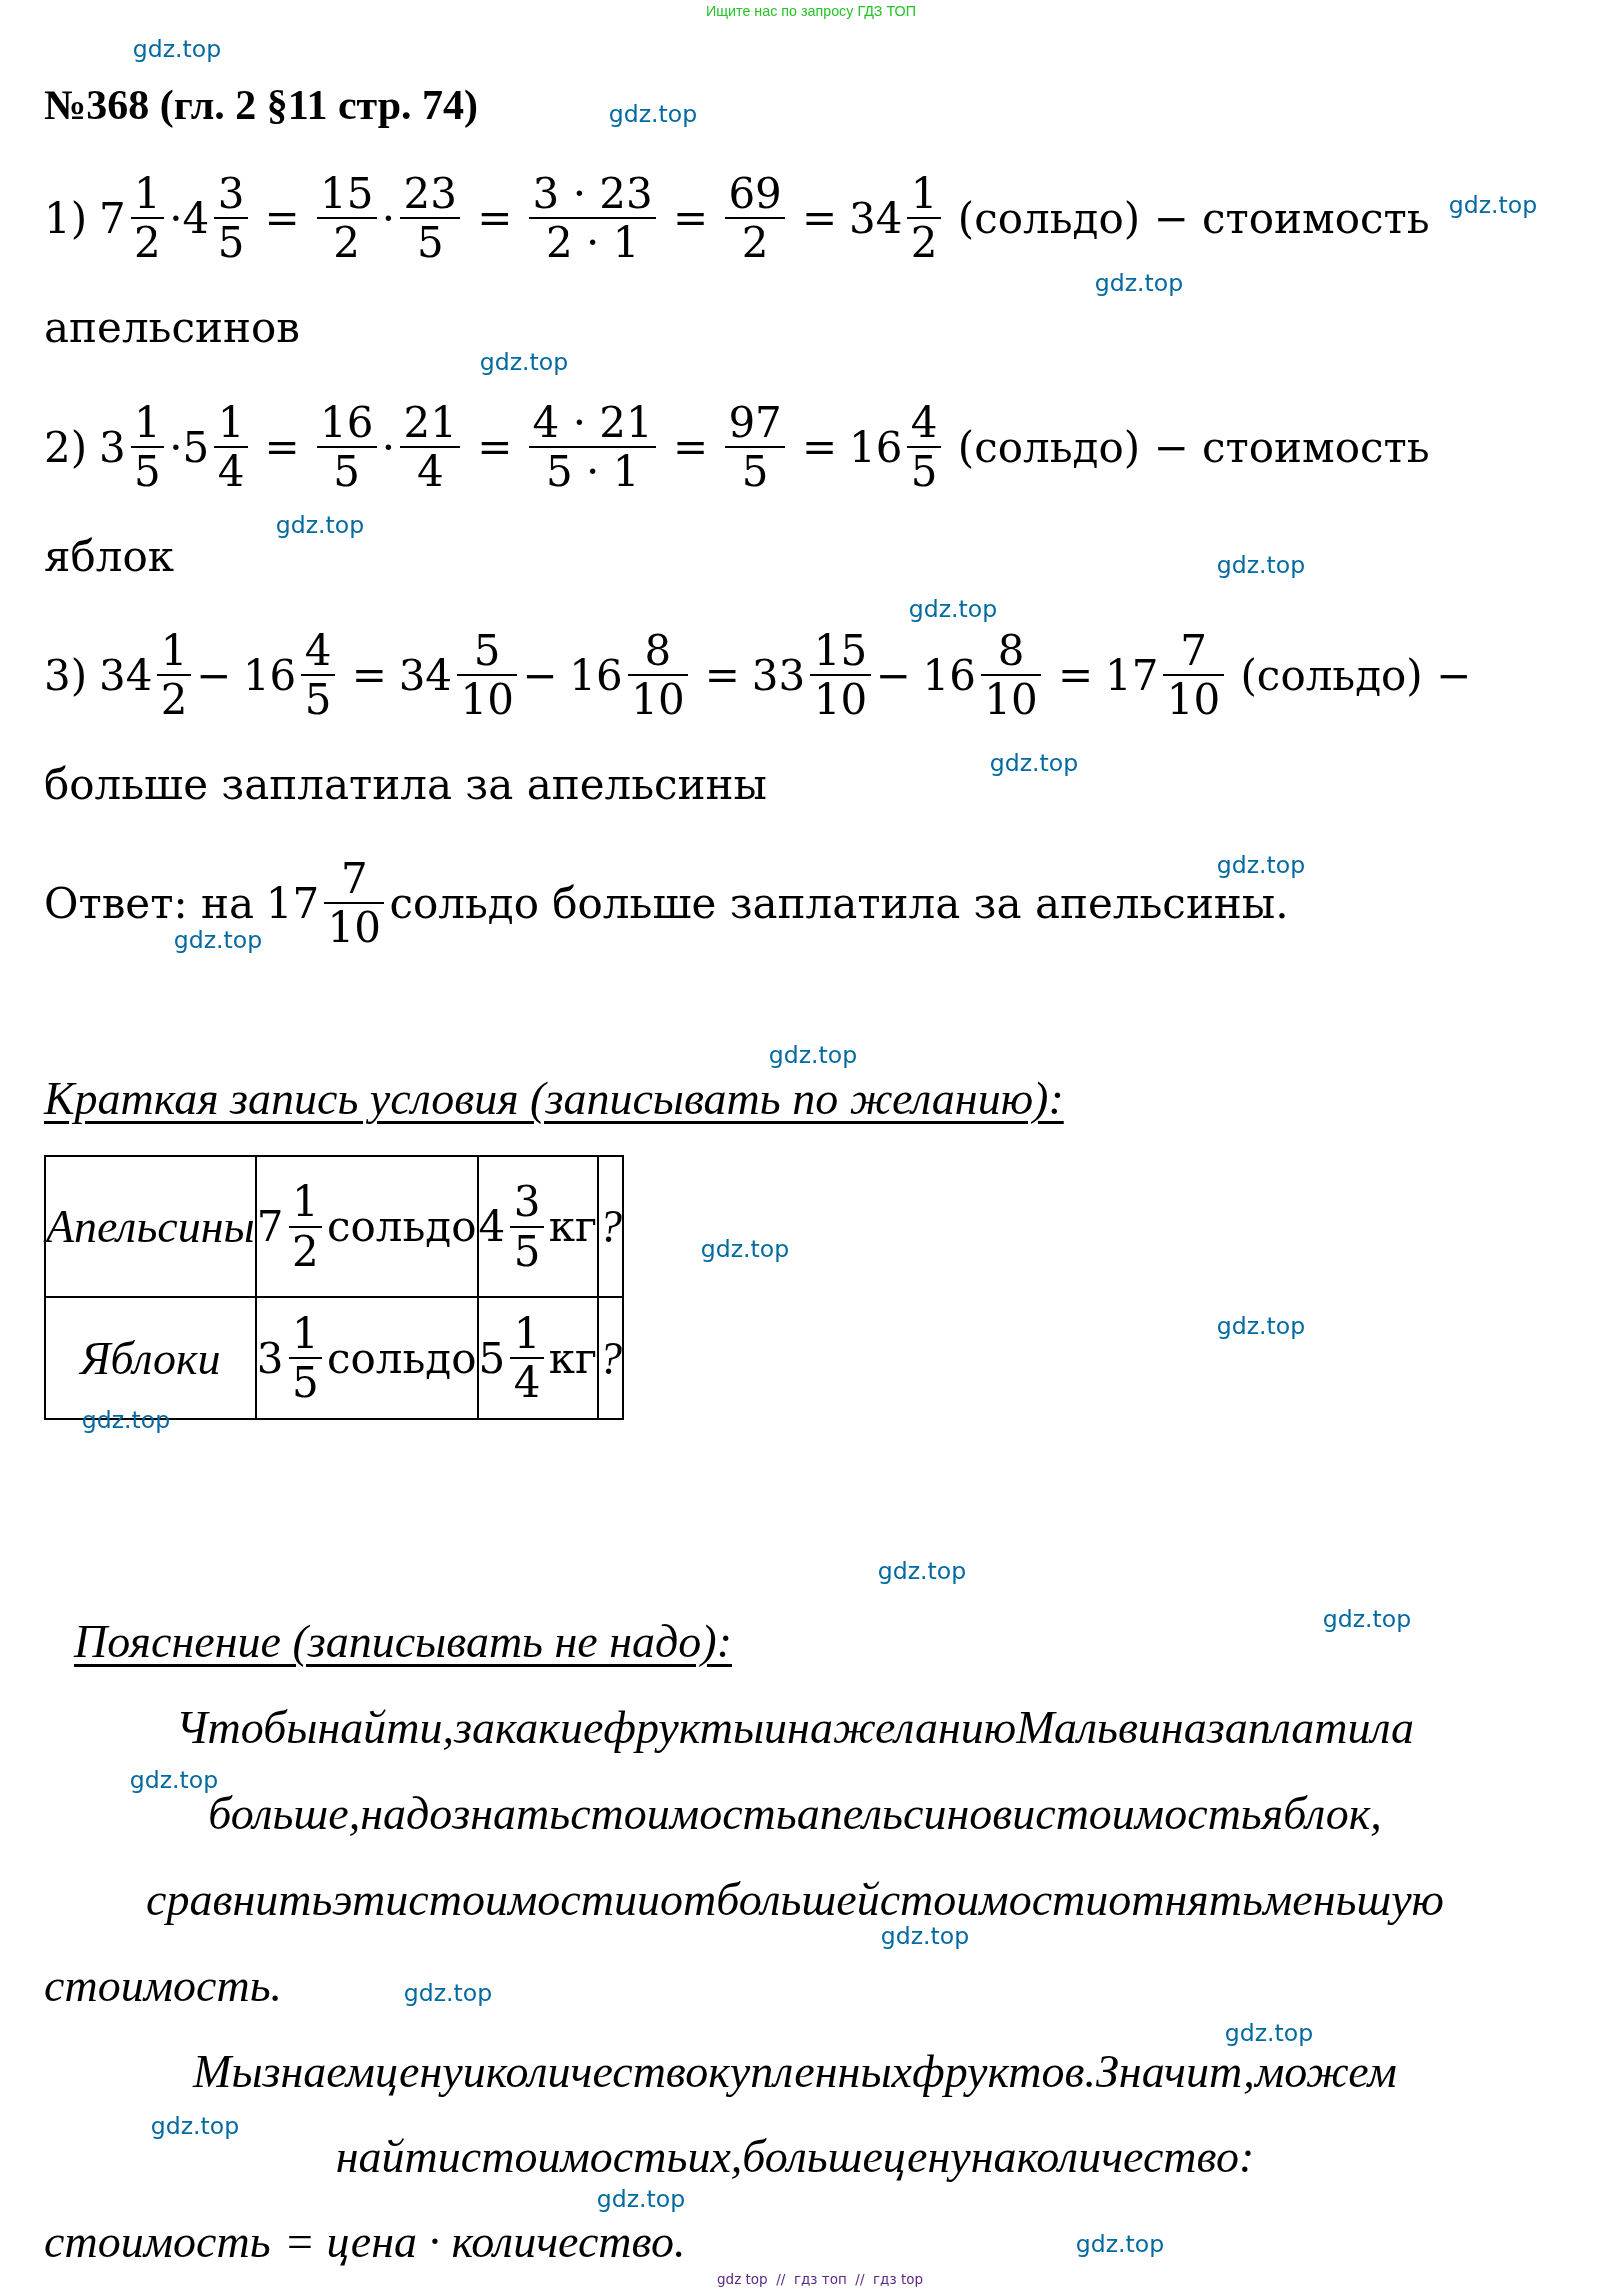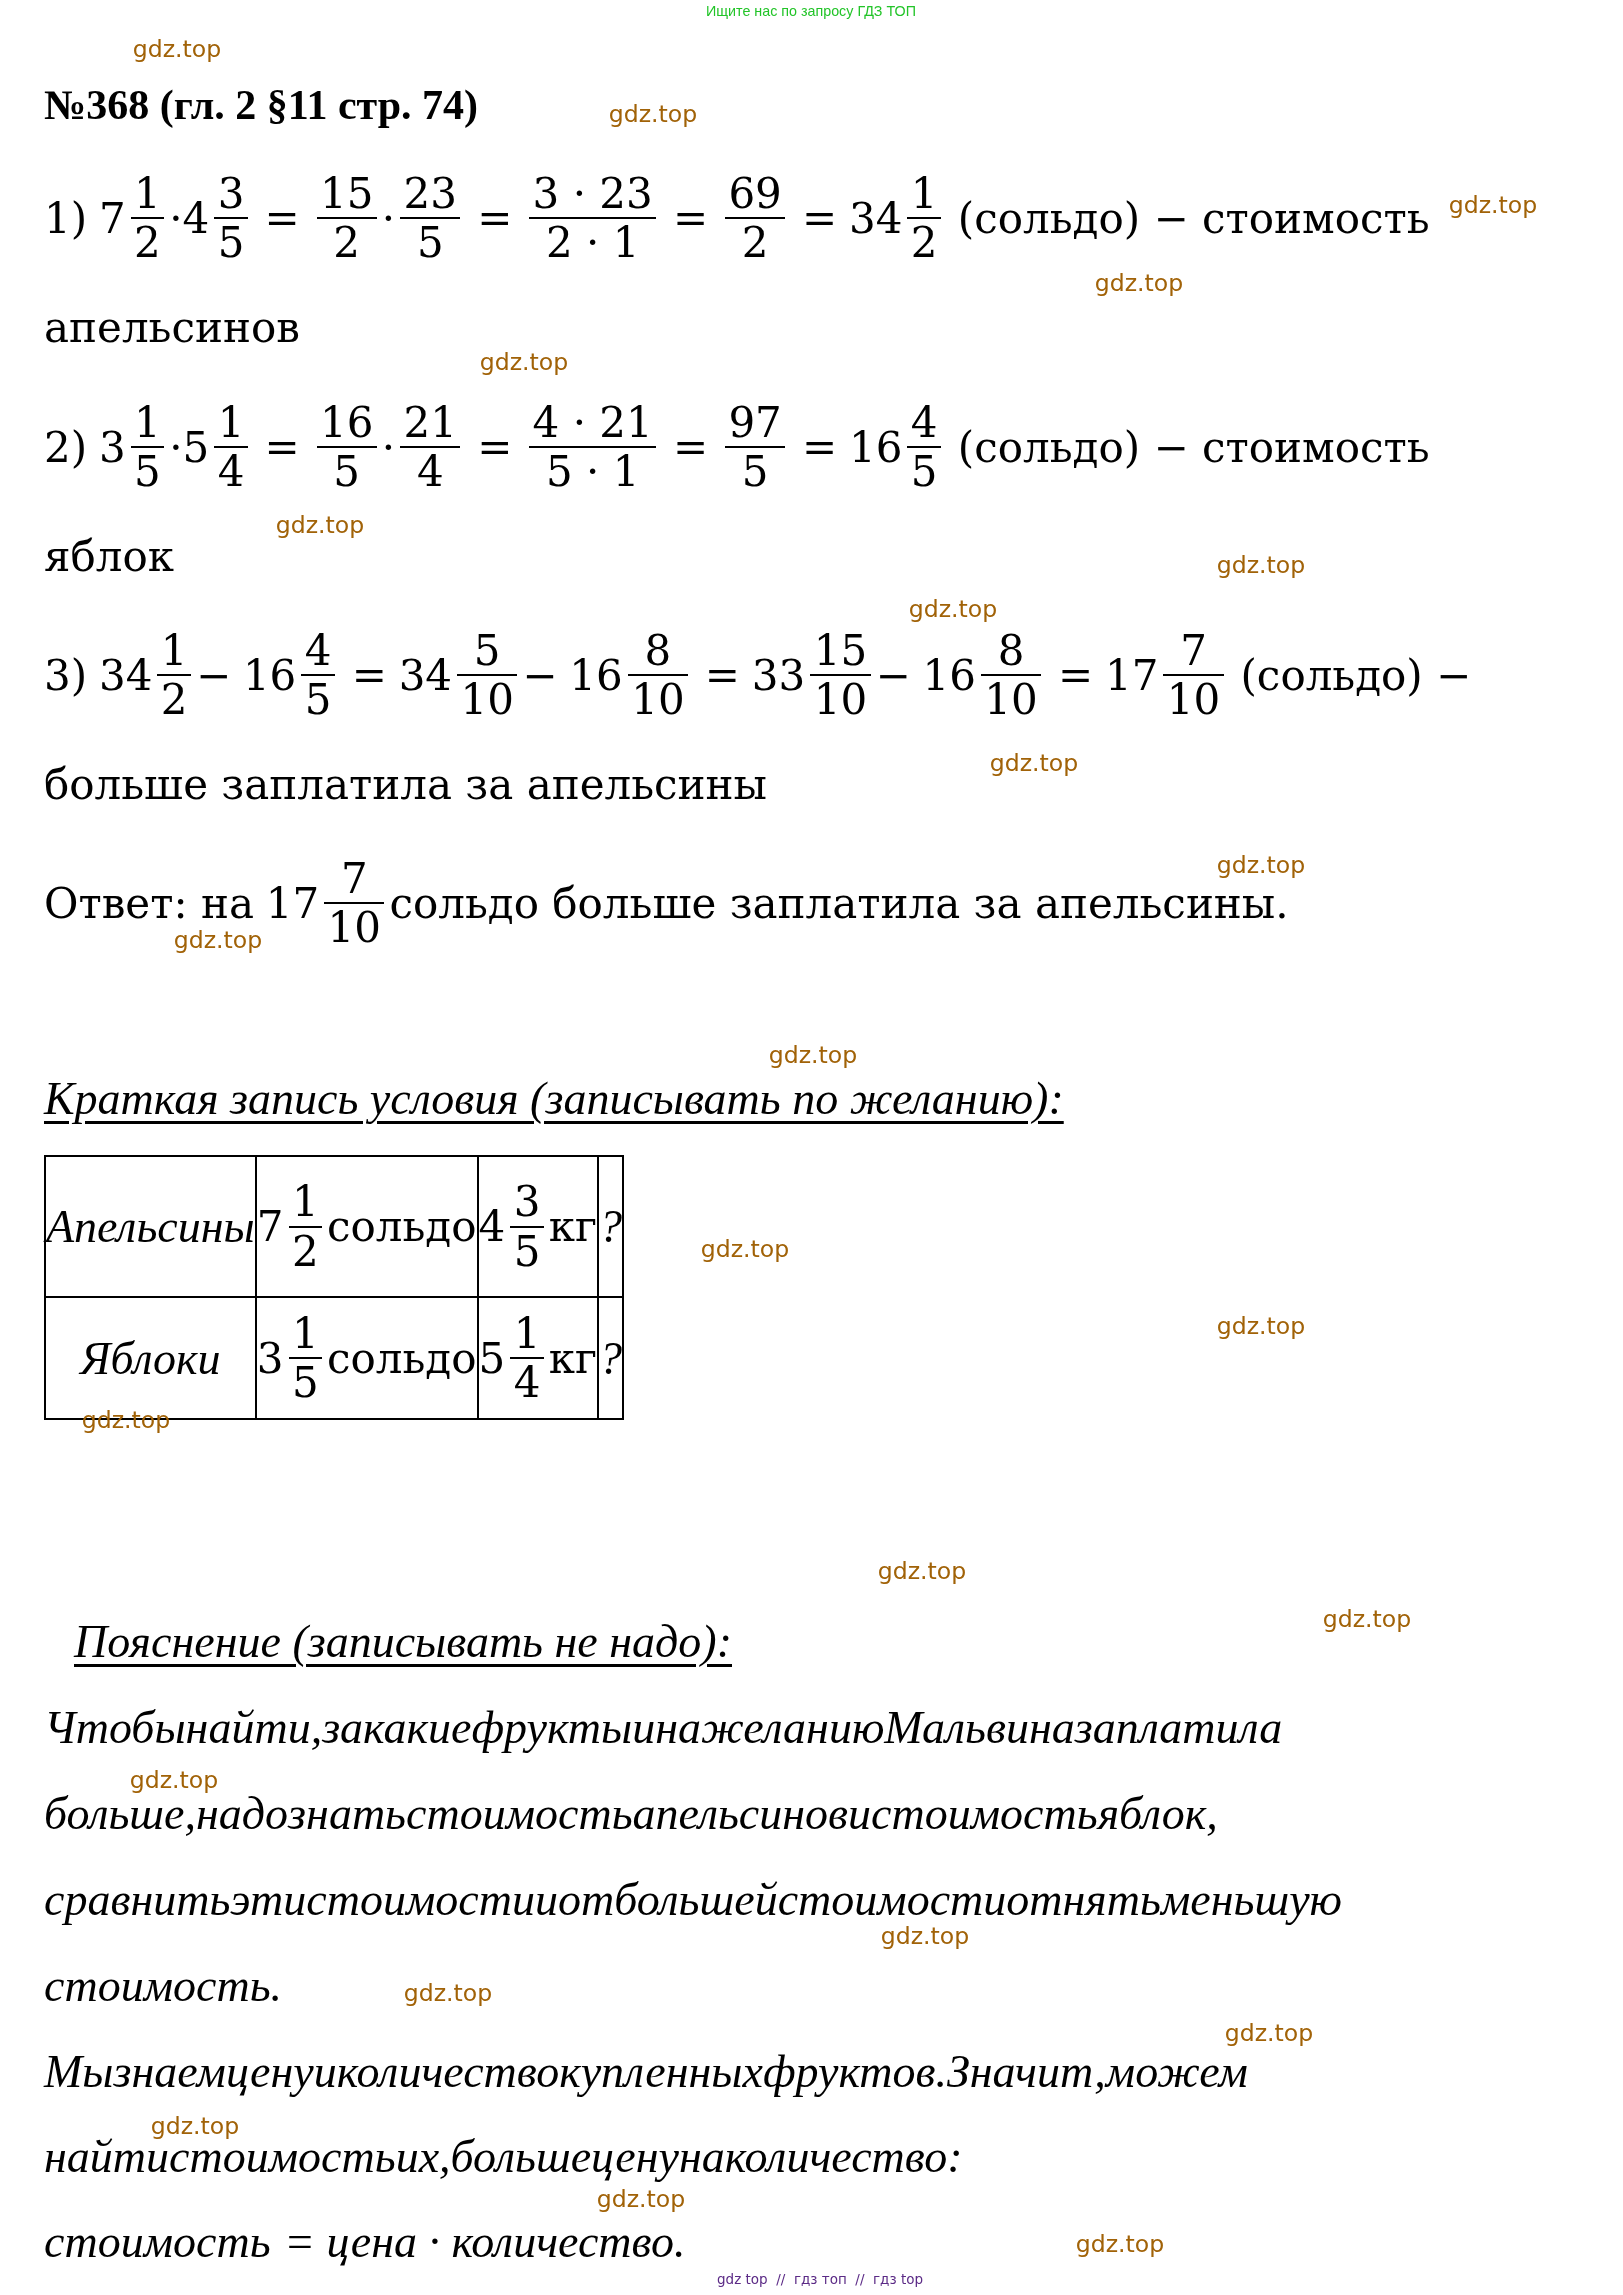--- a/index.html
+++ b/index.html
@@ -1,31 +1,31 @@
 <!DOCTYPE html>
 <html style="font-size:13.5px"><head>
 <meta charset="utf-8">
 <style>
   html, body { margin:0; padding:0; background:#ffffff; }
   body { width:1624px; height:2295px; position:relative; overflow:hidden; color:#000; }
   .abs { position:absolute; white-space:nowrap; }
   .banner { font-family:"Liberation Sans", sans-serif; font-size:14.3px; color:#22c428; }
   .footer { font-family:"DejaVu Sans", sans-serif; font-size:13.5px; color:#5b2a86;text-align:right; }
-  .wm { font-family:"DejaVu Sans", sans-serif; font-size:23.6px; color:#a16207; transform:translate(-50%,-50%); }
+  .wm { font-family:"DejaVu Sans", sans-serif; font-size:23.6px; color:#0369a1; transform:translate(-50%,-50%); }
   .heading { font-family:"Liberation Serif", serif; font-weight:bold; font-size:42px; }
   .math { font-family:"DejaVu Serif", serif; font-size:42px; display:flex; align-items:center; }
   .math > span { display:inline-flex; align-items:center; }
   .frac { display:inline-flex; flex-direction:column; align-items:center; margin:0 5px; line-height:1; }
   .frac .num, .frac .den { padding:0 3.4px; line-height:1.12; }
   .frac .bar { align-self:stretch; border-top:2.5px solid #000; }
   .gap { width:11.8px; }
   .text { font-family:"DejaVu Serif", serif; font-size:42px; }
   .ital { font-family:"Liberation Serif", serif; font-style:italic; font-size:46px; }
   .ital-u { text-decoration:underline; text-decoration-thickness:2.5px; text-underline-offset:6.7px; }
-  .para { position:absolute; left:44px; width:1502px; font-family:"Liberation Serif", serif; font-style:italic; font-size:46px; display:flex; justify-content:flex-start; }
+  .para { position:absolute; left:44px; width:1502px; font-family:"Liberation Serif", serif; font-style:italic; font-size:46px; display:flex; justify-content:center; }
   .para.left { justify-content:flex-start; gap:13.5px; }
   table.brief { position:absolute; left:44px; top:1155px; border-collapse:collapse; }
   table.brief td { border:2.5px solid #000; padding:0; text-align:center; vertical-align:middle; }
   .cellmath { display:inline-flex; align-items:center; font-family:"DejaVu Serif", serif; font-size:42px; }
 </style>
 </head>
 <body>
 
 <div class="abs banner" style="left:706px; top:2.5px;">Ищите нас по запросу ГДЗ ТОП</div>
 

